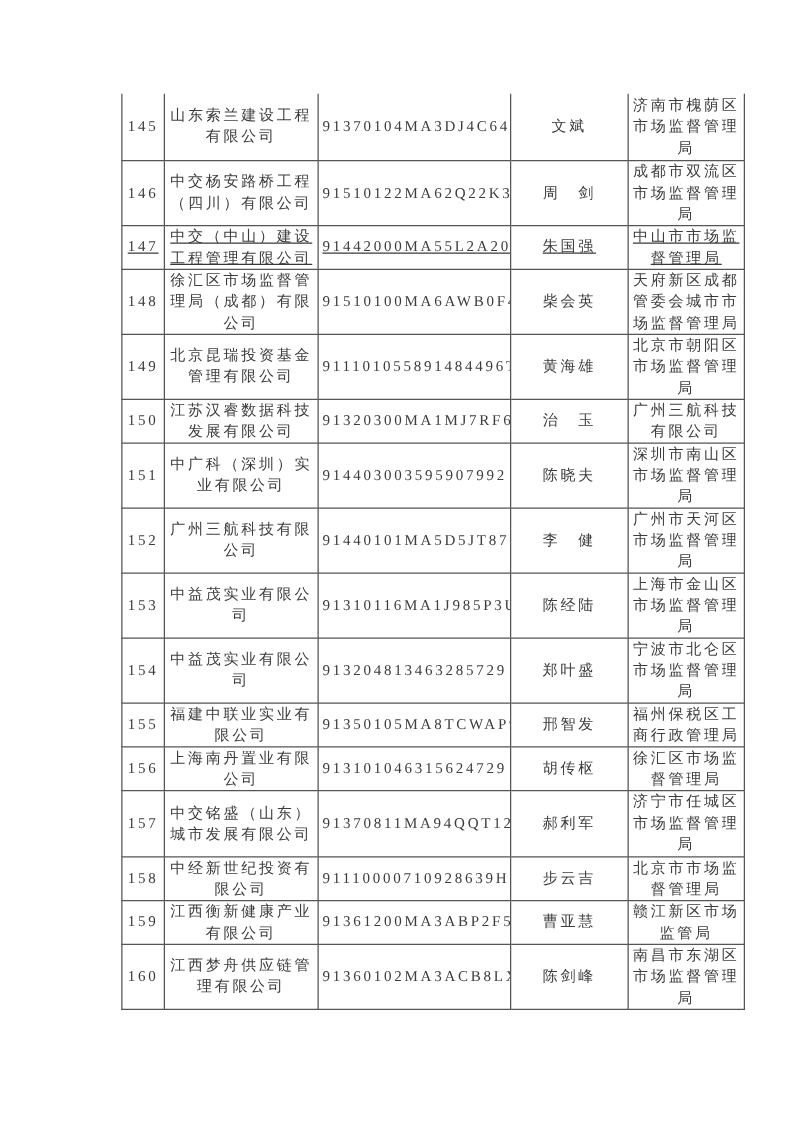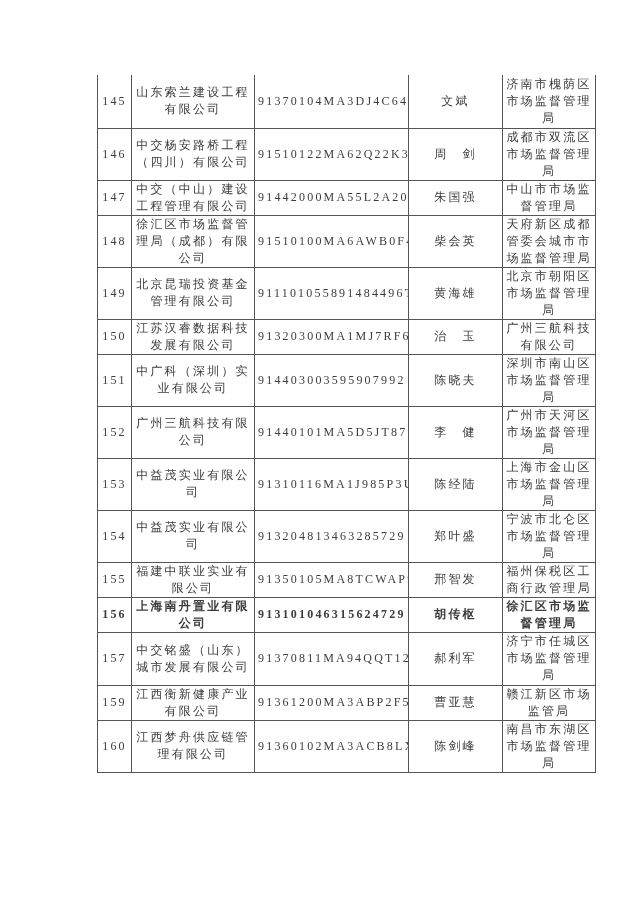--- a/index.html
+++ b/index.html
@@ -42,21 +42,21 @@
   </tr>
 
   <tr style="height: 50px;">
     <td class="c-no">146</td>
     <td class="c-name">中交杨安路桥工程（四川）有限公司</td>
     <td class="c-code">91510122MA62Q22K38</td>
     <td class="c-rep">周　剑</td>
     <td class="c-auth">成都市双流区市场监督管理局</td>
   </tr>
 
-  <tr style="height: 34px;">
+  <tr style="height: 34px; text-decoration: underline;">
     <td class="c-no">147</td>
     <td class="c-name">中交（中山）建设工程管理有限公司</td>
     <td class="c-code">91442000MA55L2A20T</td>
     <td class="c-rep">朱国强</td>
     <td class="c-auth">中山市市场监督管理局</td>
   </tr>
 
   <tr style="height: 52px;">
     <td class="c-no">148</td>
     <td class="c-name">徐汇区市场监督管理局（成都）有限公司</td>
@@ -114,36 +114,43 @@
   </tr>
 
   <tr style="height: 33px;">
     <td class="c-no">155</td>
     <td class="c-name">福建中联业实业有限公司</td>
     <td class="c-code">91350105MA8TCWAP95</td>
     <td class="c-rep">邢智发</td>
     <td class="c-auth">福州保税区工商行政管理局</td>
   </tr>
 
-  <tr style="height: 34px; font-weight: bold;">
+  <tr style="height: 34px;">
     <td class="c-no">156</td>
     <td class="c-name">上海南丹置业有限公司</td>
     <td class="c-code">913101046315624729</td>
     <td class="c-rep">胡传枢</td>
     <td class="c-auth">徐汇区市场监督管理局</td>
   </tr>
 
   <tr style="height: 53px;">
     <td class="c-no">157</td>
     <td class="c-name">中交铭盛（山东）城市发展有限公司</td>
     <td class="c-code">91370811MA94QQT123</td>
     <td class="c-rep">郝利军</td>
     <td class="c-auth">济宁市任城区市场监督管理局</td>
   </tr>
 
+  <tr style="height: 33px;">
+    <td class="c-no">158</td>
+    <td class="c-name">中经新世纪投资有限公司</td>
+    <td class="c-code">91110000710928639H</td>
+    <td class="c-rep">步云吉</td>
+    <td class="c-auth">北京市市场监督管理局</td>
+  </tr>
 
   <tr style="height: 33px;">
     <td class="c-no">159</td>
     <td class="c-name">江西衡新健康产业有限公司</td>
     <td class="c-code">91361200MA3ABP2F5C</td>
     <td class="c-rep">曹亚慧</td>
     <td class="c-auth">赣江新区市场监管局</td>
   </tr>
 
   <tr style="height: 52px;">

